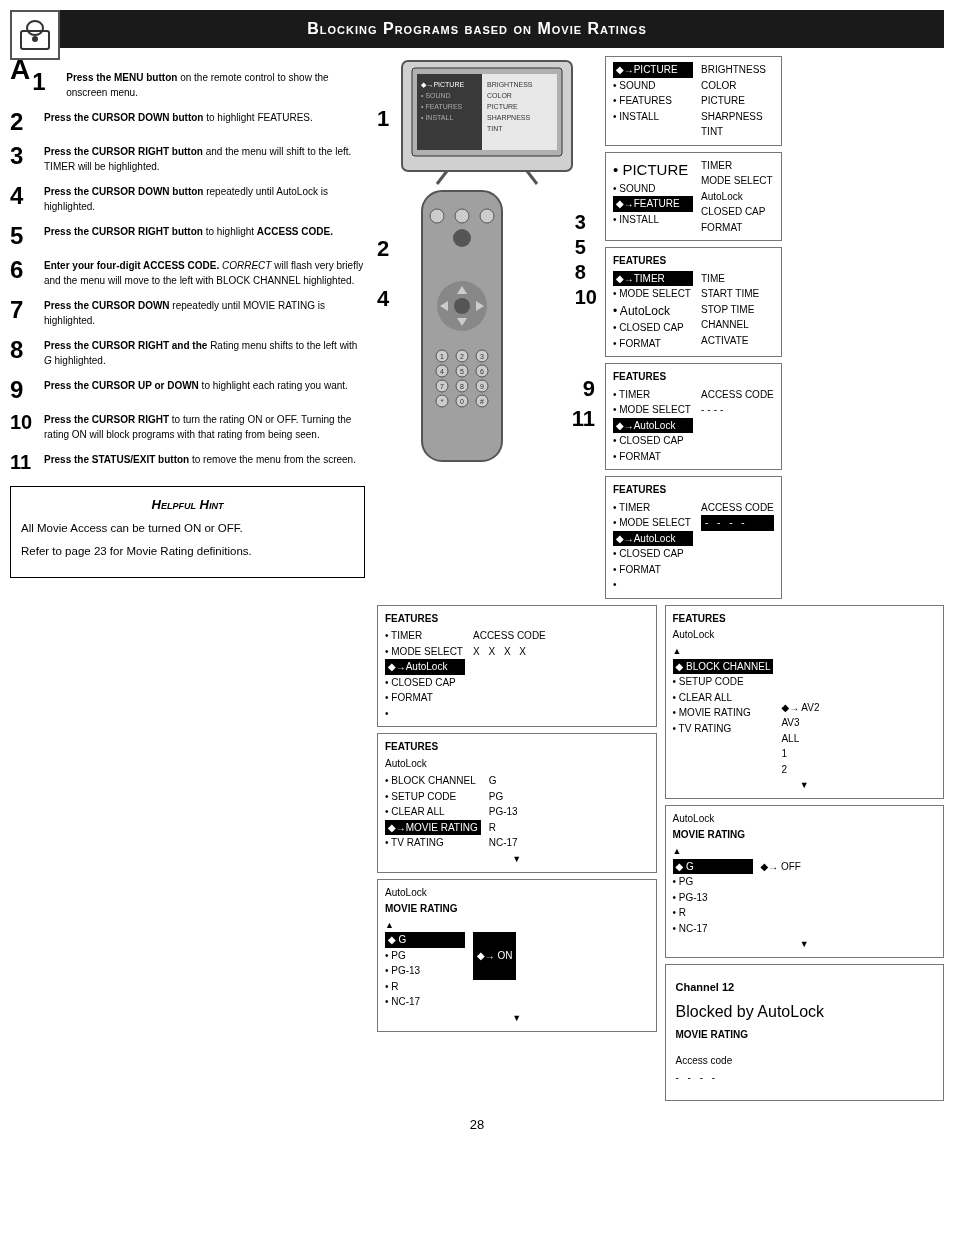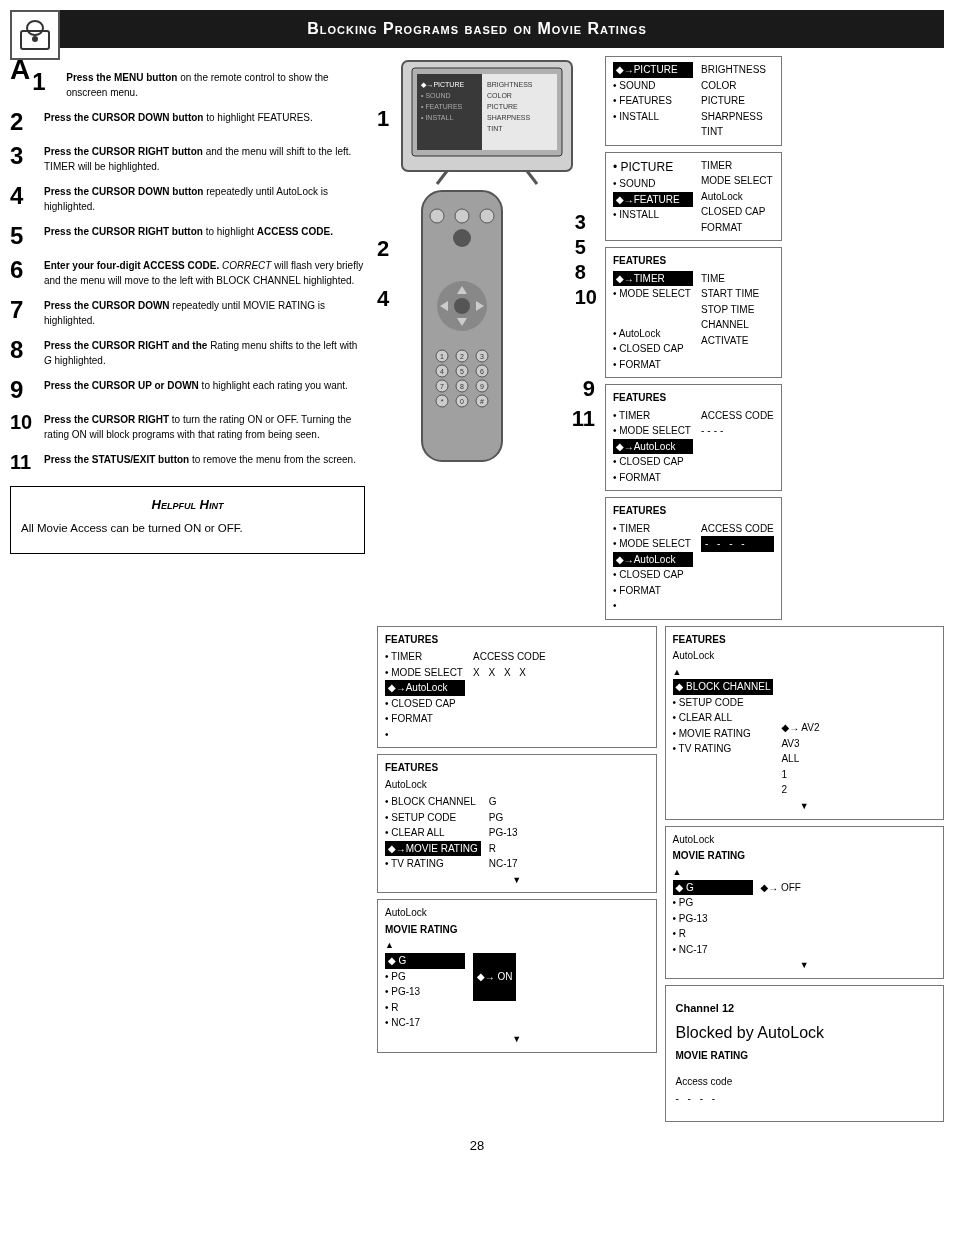--- a/index.html
+++ b/index.html
@@ -176,20 +176,23 @@
         </div>
 
       </div>
 
       <div class="hint-box">
         <div class="hint-title">
           <span style="font-variant:small-caps; font-style:italic;">Helpful Hint</span>
         </div>
         <div class="hint-text">
           All Movie Access can be turned ON or OFF.
+        </div>
+        <div class="hint-text">
+          Refer to page 23 for Movie Rating definitions.
         </div>
       </div>
 
     </div>
 
     <div style="flex:1; display:flex; flex-direction:column; gap:6px;">
 
       <div style="display:flex; gap:8px; align-items:flex-start;">
 
         <div style="position:relative; width:220px; height:420px; flex-shrink:0;">
@@ -292,42 +295,42 @@
                 <div>PICTURE</div>
                 <div>SHARPNESS</div>
                 <div>TINT</div>
               </div>
             </div>
           </div>
 
           <div class="menu-box">
             <div class="mrow">
               <div class="mleft">
-                <div style="font-size:12px;">• PICTURE</div>
+                <div style="font-size:15px;">• PICTURE</div>
                 <div style="font-size:10px;">• SOUND</div>
                 <div style="background:#000;color:#fff;padding:0 3px;font-size:10px;">◆→FEATURE</div>
                 <div style="font-size:10px;">• INSTALL</div>
               </div>
               <div class="mright">
                 <div>TIMER</div>
                 <div>MODE SELECT</div>
                 <div>AutoLock</div>
                 <div>CLOSED CAP</div>
                 <div>FORMAT</div>
               </div>
             </div>
           </div>
 
           <div class="menu-box">
             <div style="font-weight:bold;font-size:10px;text-transform:uppercase;margin-bottom:2px;">Features</div>
             <div class="mrow">
               <div class="mleft">
                 <div style="background:#000;color:#fff;padding:0 3px;font-size:10px;">◆→TIMER</div>
                 <div style="font-size:10px;">• MODE SELECT</div>
-                <div style="font-size:10px;margin-top:24px;">• AutoLock</div>
+                <div style="font-size:12px;">• AutoLock</div>
                 <div style="font-size:10px;">• CLOSED CAP</div>
                 <div style="font-size:10px;">• FORMAT</div>
               </div>
               <div class="mright">
                 <div>TIME</div>
                 <div>START TIME</div>
                 <div>STOP TIME</div>
                 <div>CHANNEL</div>
                 <div>ACTIVATE</div>
               </div>

